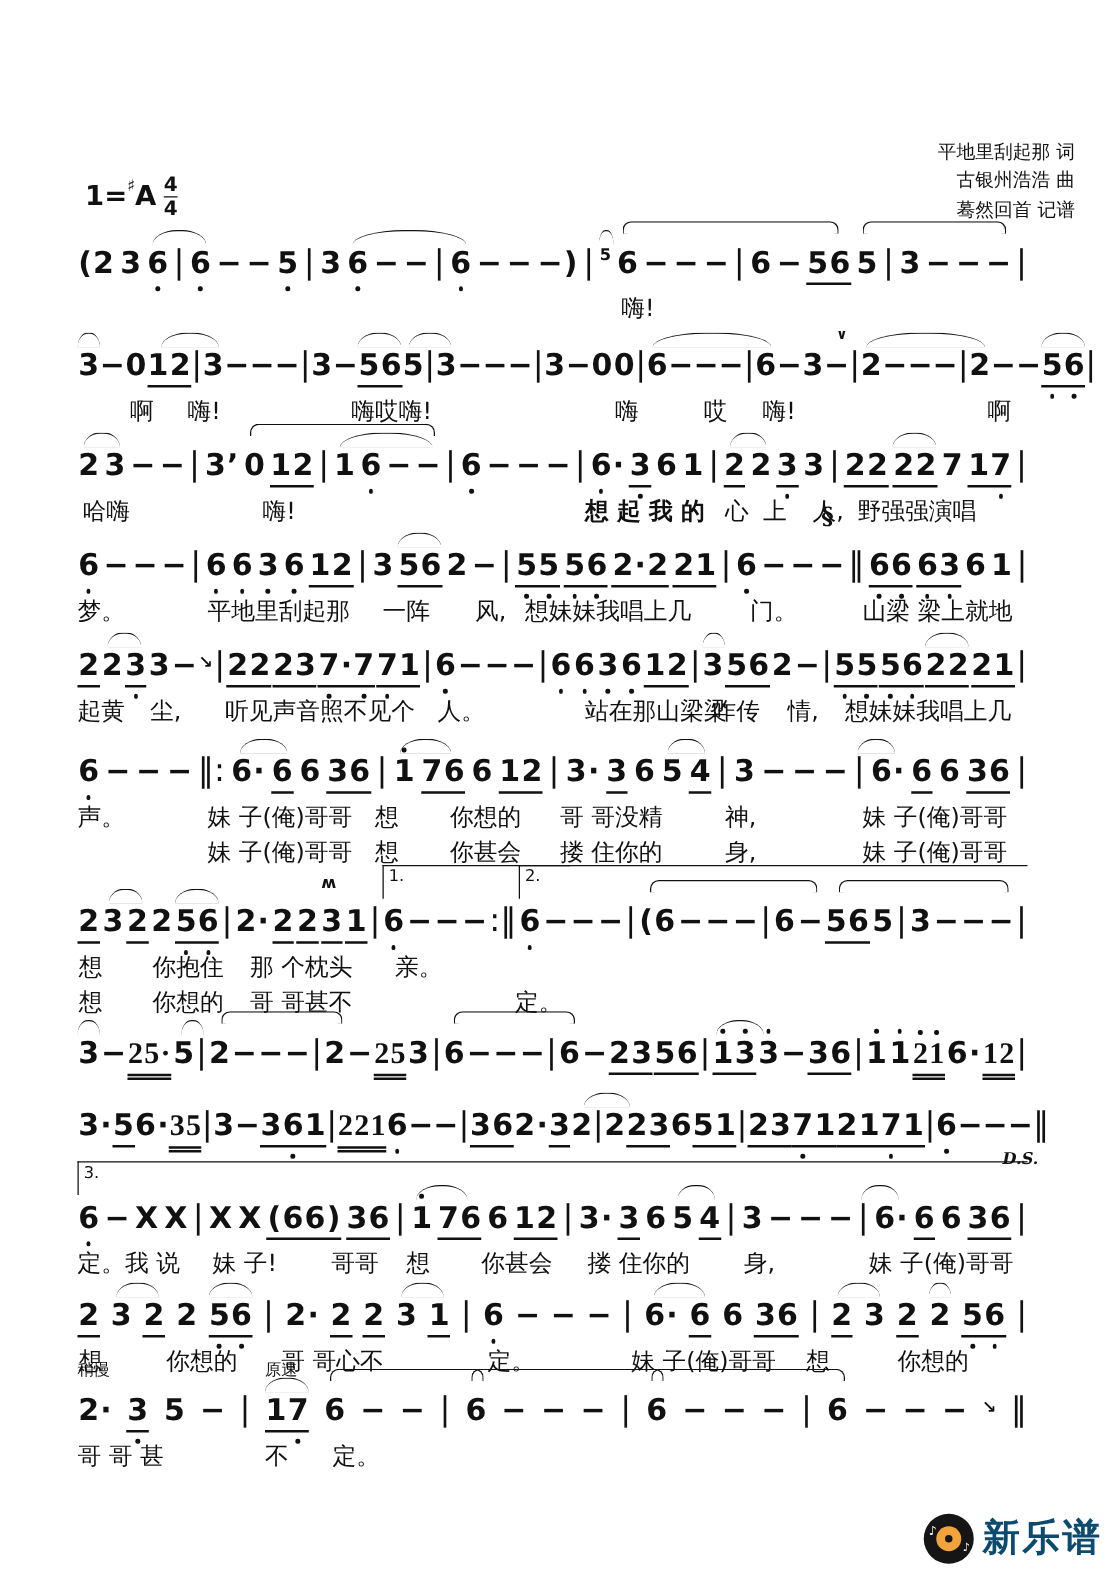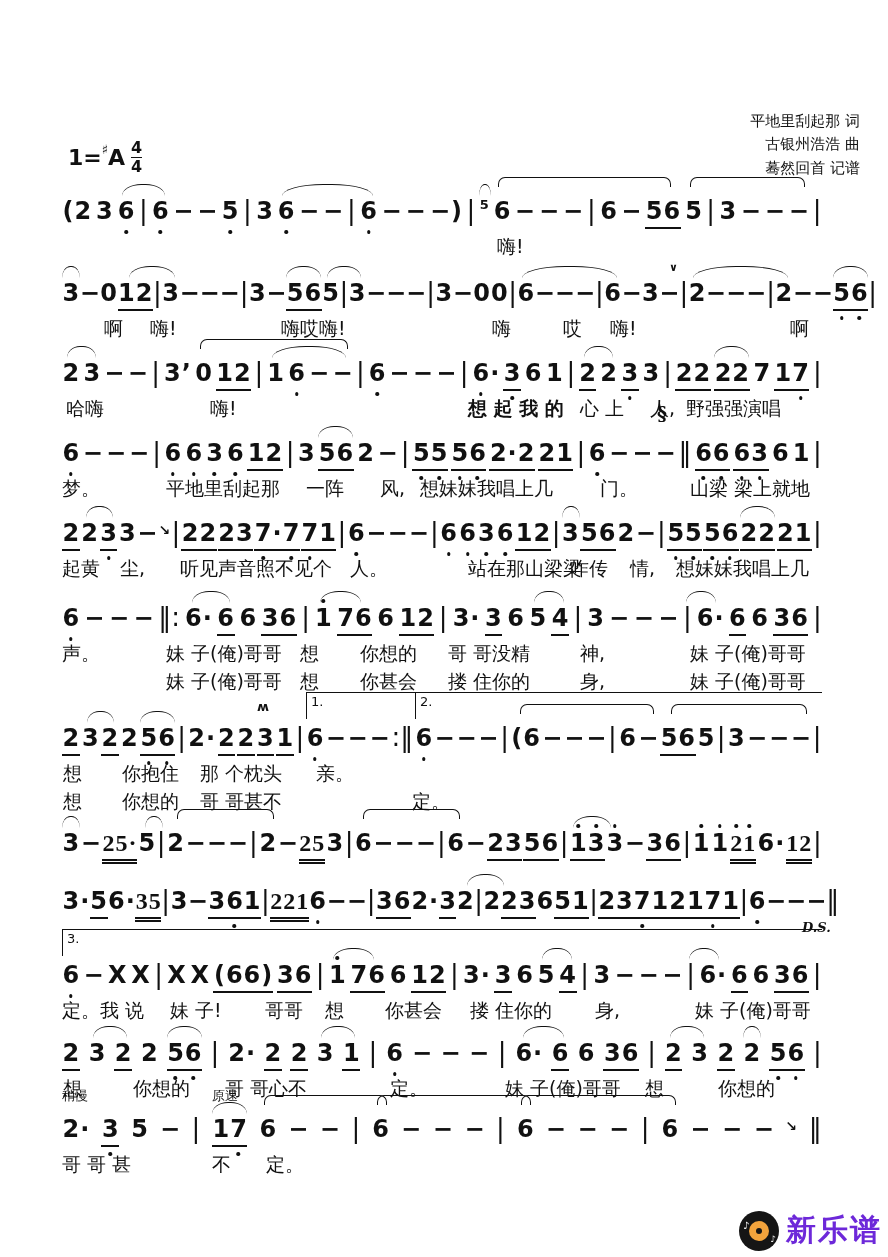--- a/index.html
+++ b/index.html
@@ -46,21 +46,21 @@
   .ann.text{top:-27px;font:400 13px "DejaVu Sans",sans-serif;white-space:nowrap;}
   .ann.ds{top:34px;font:italic 700 13px "DejaVu Serif",serif;transform:translateX(-8px);white-space:nowrap;}
   .lyric{position:absolute;font:400 19px "DejaVu Sans",sans-serif;color:#111;white-space:pre;}
   
   .brand{position:absolute;right:6px;bottom:6px;display:flex;align-items:center;gap:7px;}
   .disc{width:40px;height:40px;border-radius:50%;background:#151515;position:relative;flex:0 0 auto;}
   .disc .ring{position:absolute;inset:10px;border-radius:50%;background:#f2a33c;}
   .disc .hole{position:absolute;inset:17px;border-radius:50%;background:#151515;}
   .disc .n1{position:absolute;left:4px;top:9px;color:#fff;font-size:10px;}
   .disc .n2{position:absolute;right:3px;bottom:7px;color:#fff;font-size:9px;}
-  .brand-text{font:900 30px "DejaVu Sans",sans-serif;letter-spacing:2px;color:#6d28d9;}
+  .brand-text{font:900 30px "DejaVu Sans",sans-serif;letter-spacing:2px;color:#0c4a6e;}
 </style>
 </head>
 <body>
 
 <div class="page">
   <div class="keysig">
     <span>1=</span>
       <span class="sharp">♯</span>
       <span>A</span>
     <span class="meter">
@@ -222,21 +222,21 @@
           <span class="tk bar">|</span>
         </div>
         <div class="arc" style="left: 5.4px; width: 28.2px;"></div>
         <div class="arc flat" style="left: 138.4px; width: 145.6px;"></div>
         <div class="arc" style="left: 210.4px; width: 73.6px;"></div>
         <div class="arc" style="left: 522.4px; width: 28.2px;"></div>
         <div class="arc" style="left: 652px; width: 35px;"></div>
         <div class="lyric" style="left: 4px; top: 38px;">哈嗨</div>
         <div class="lyric" style="left: 148px; top: 38px;">嗨!</div>
         <div class="lyric" style="left: 406px; top: 38px; font-weight: bold;">想 起 我 的</div>
-        <div class="lyric" style="left: 518px; top: 38px;">心 上</div>
+        <div class="lyric" style="left: 518px; top: 38px; font-family: Liberation Mono, monospace;">心 上</div>
         <div class="lyric" style="left: 588px; top: 38px;">人,</div>
         <div class="lyric" style="left: 624px; top: 38px;">野强强演唱</div>
       </div>
       <div class="system" style="top: 438px;">
         <div class="notes">
           <span class="tk"><span class="ch">6<i class="lo"></i></span></span>
           <span class="tk dash">−</span>
           <span class="tk dash">−</span>
           <span class="tk dash">−</span>
           <span class="tk bar">|</span>

